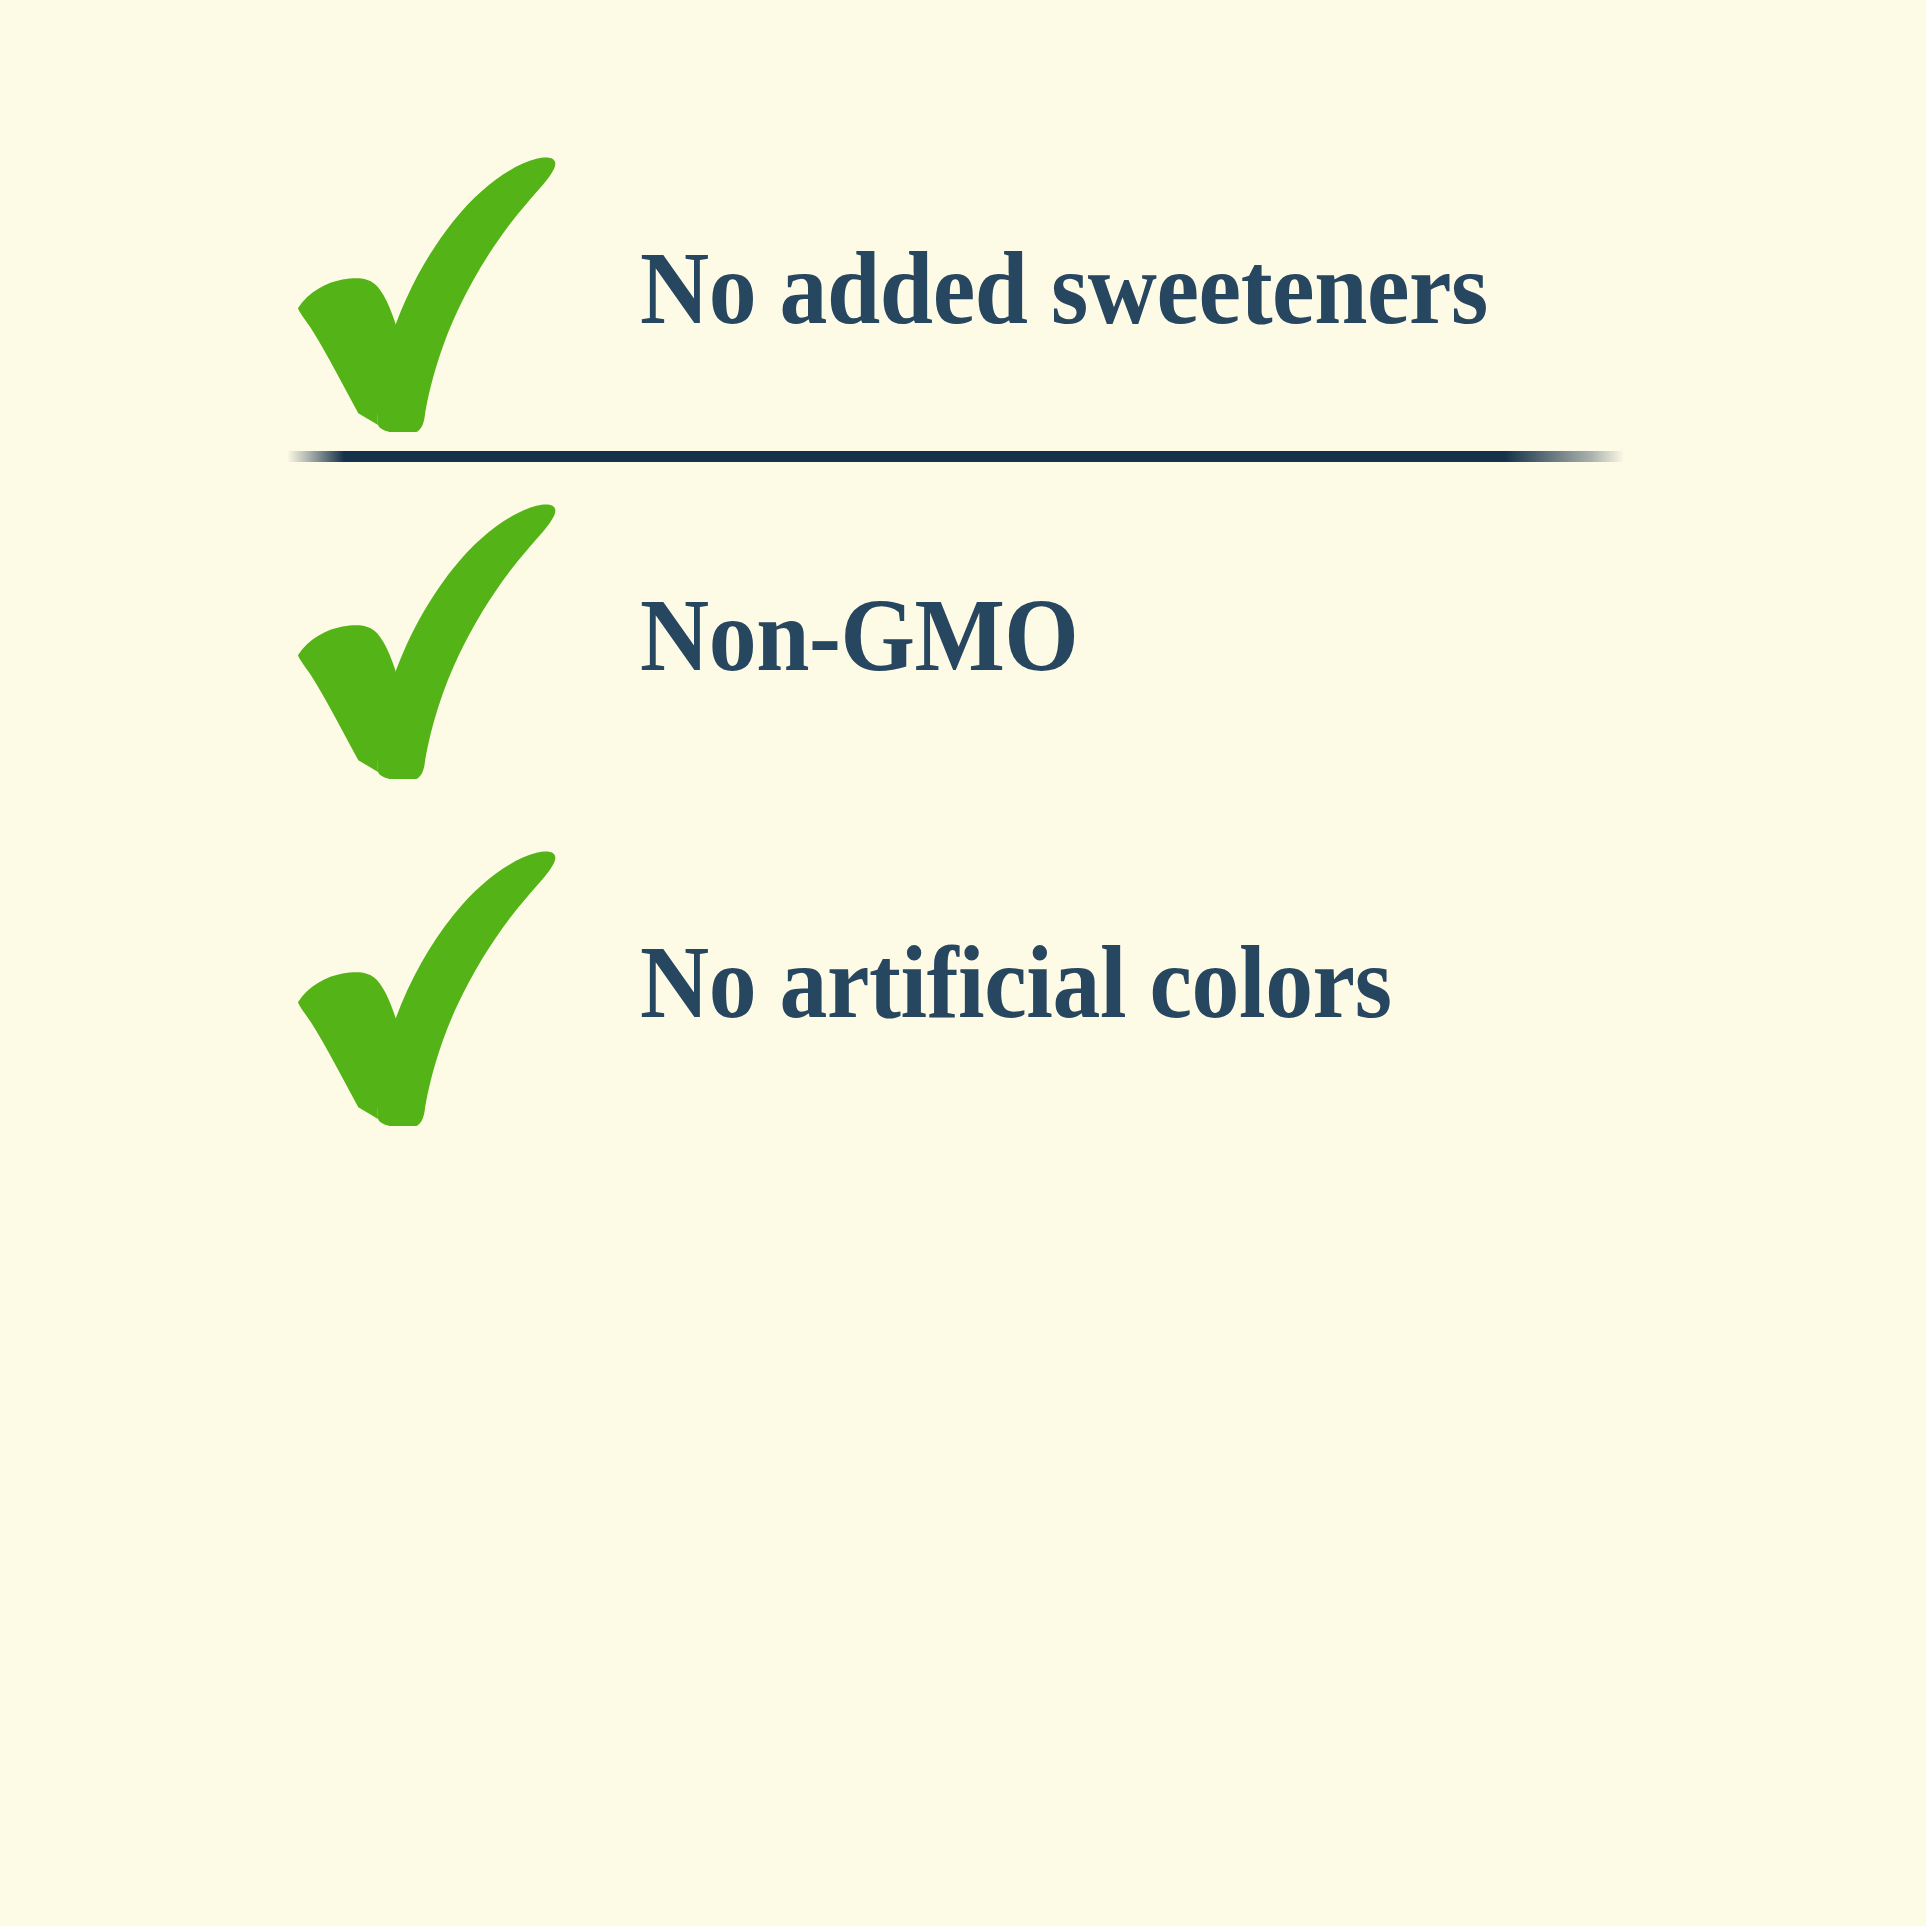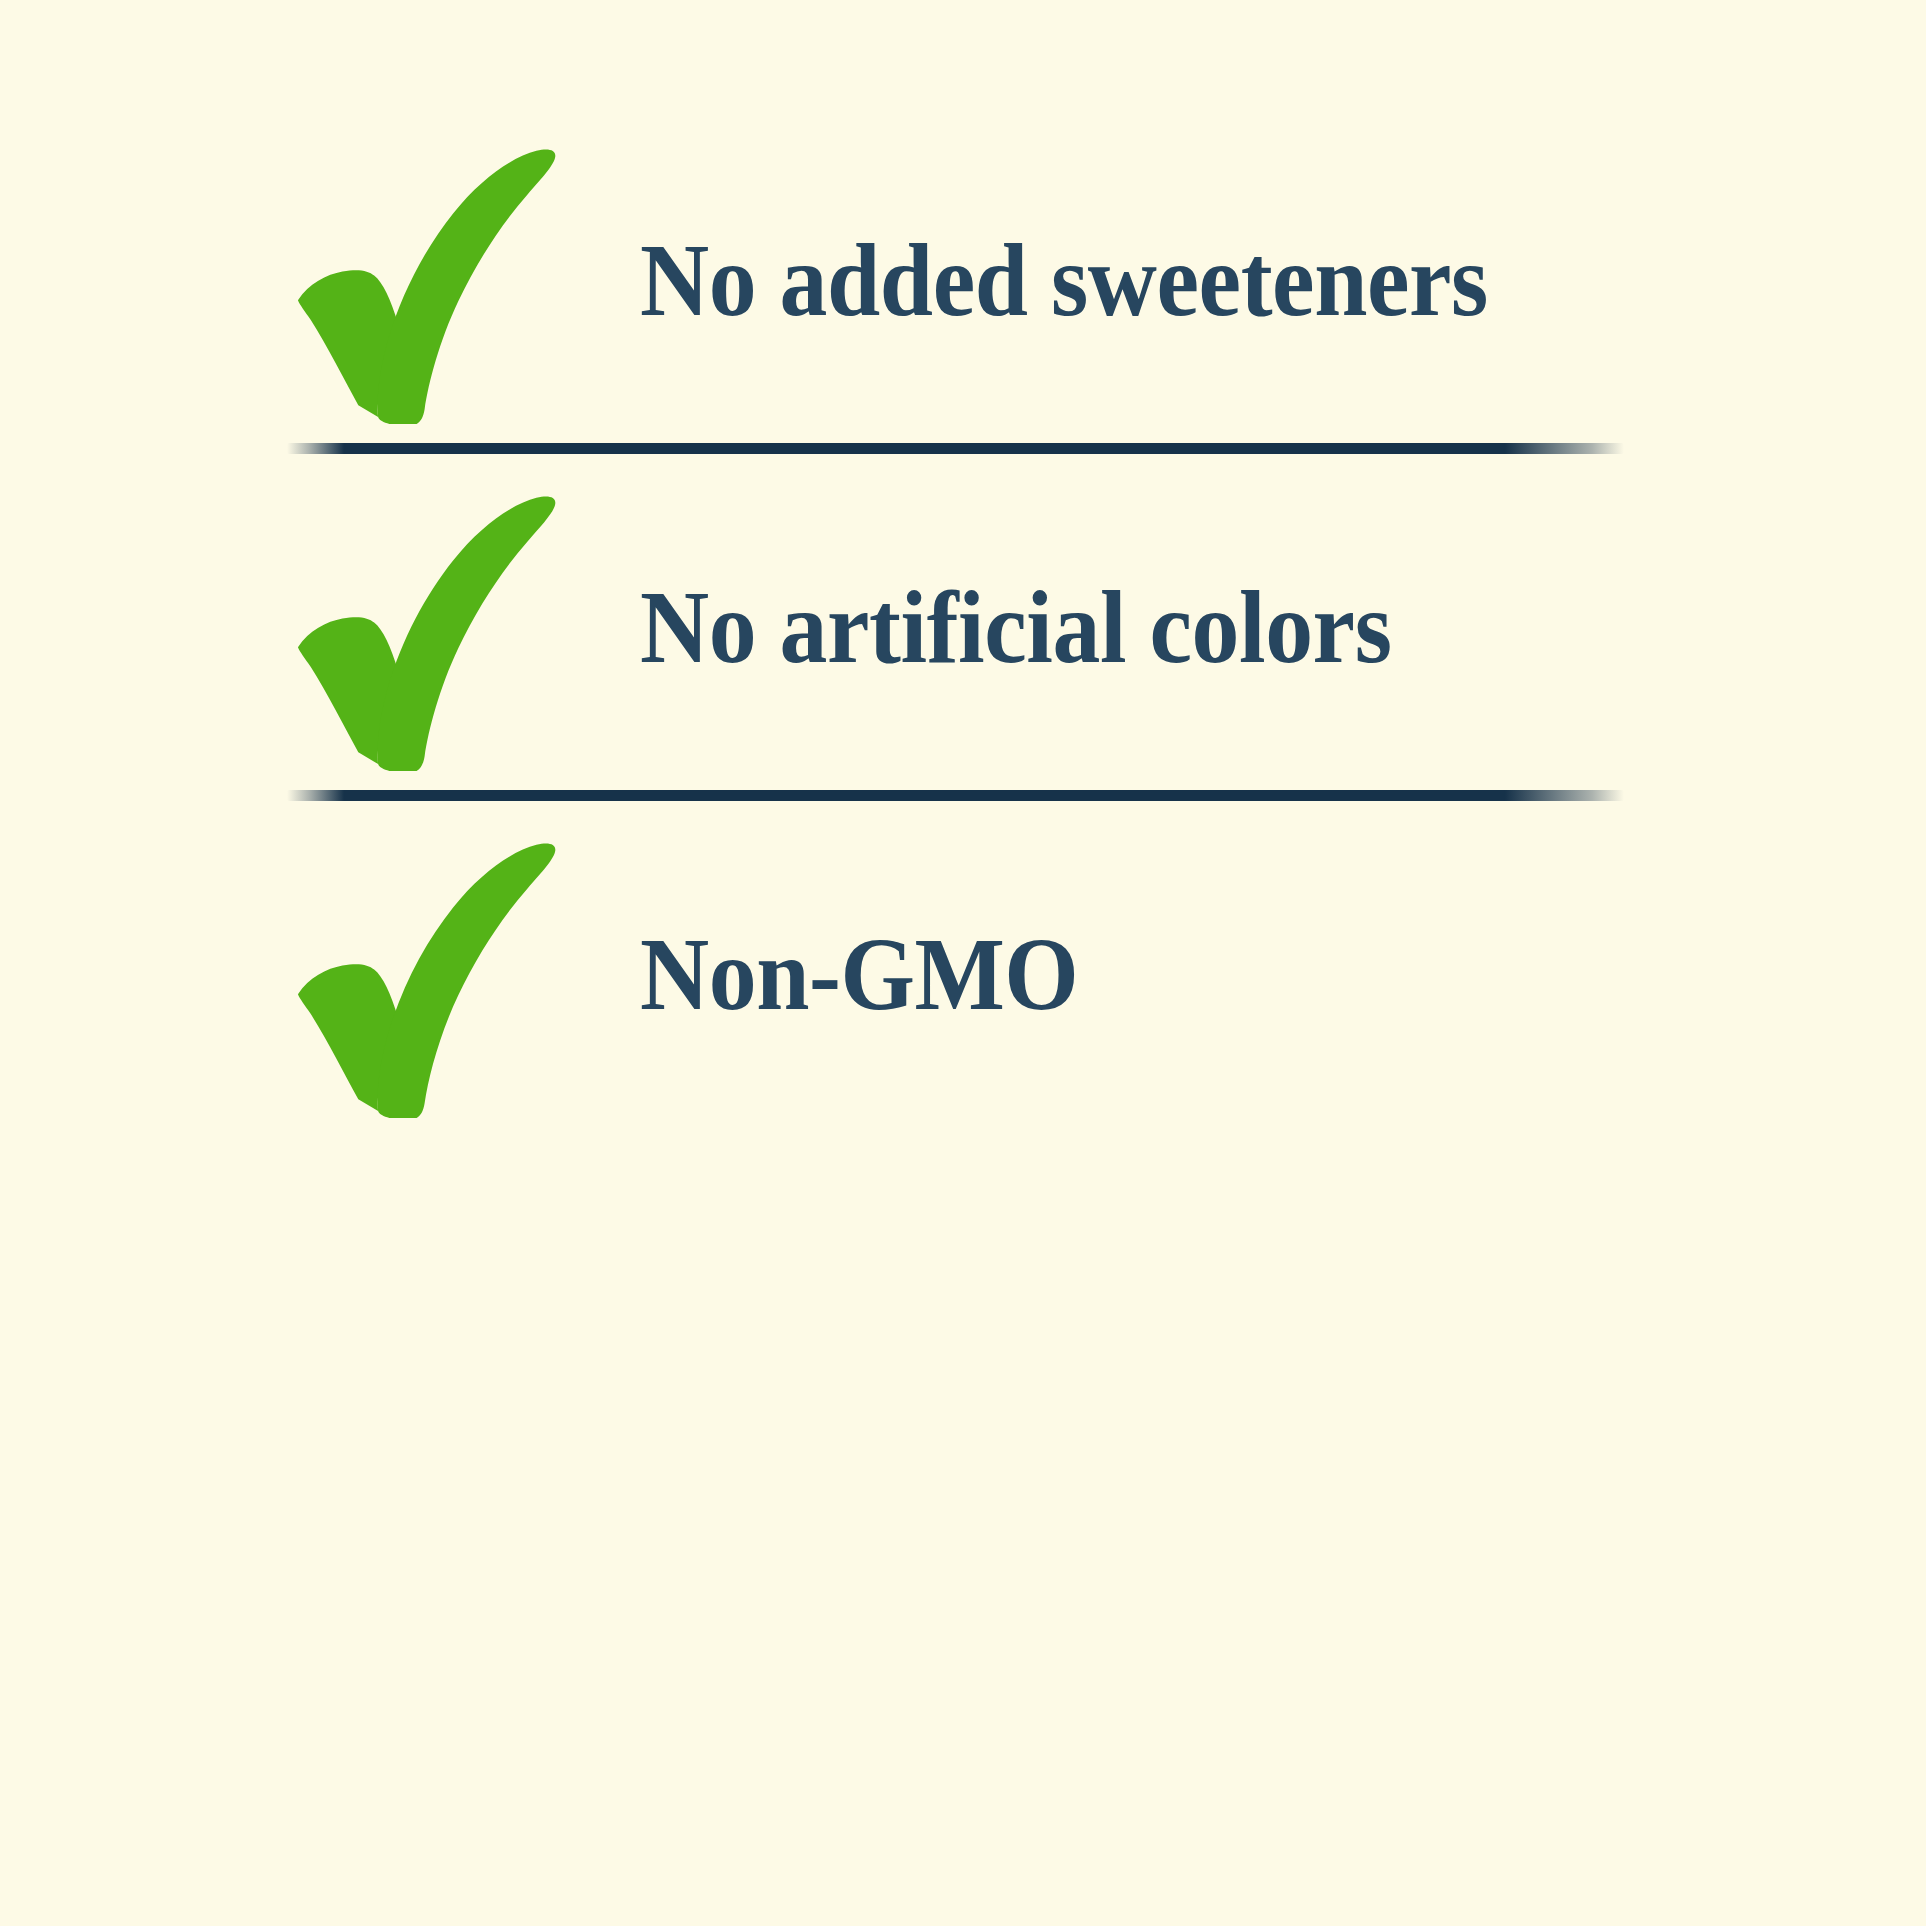--- a/index.html
+++ b/index.html
@@ -18,21 +18,21 @@
     position: relative;
     width: 1927px;
     height: 1927px;
     background: #fdfae6;
     box-sizing: border-box;
   }
 
   .list {
     position: absolute;
     left: 0;
-    top: 0;
+    top: 8px;
     width: 1927px;
     height: 1806px;
     display: flex;
     flex-direction: column;
     justify-content: flex-start;
     padding-top: 107px;
     box-sizing: border-box;
     border-radius: 17px;
   }
 
@@ -150,23 +150,23 @@
                    C 196 42, 228 20, 252 14
                    C 264 11, 272 13, 271 20
                    C 270 28, 258 41, 243 58
                    C 216 89, 192 126, 173 166
                    C 154 206, 143 248, 139 275
                    C 137 287, 132 292, 122 292
                    C 108 292, 94 289, 92 283 Z" fill="#54b317"></path>
         </svg>
       </div>
       <div class="label-cell">
-        <span class="label">No artificial colors</span>
+        <span class="label">Non-GMO</span>
       </div>
-      <div class="divider"></div>
+
     </div>
 
     <div class="row">
       <div class="check-cell">
         <svg class="check-icon" viewBox="0 0 300 290" aria-hidden="true">
           <path d="M11 165 C 22 148, 40 139, 56 136 C 72 133, 82 135, 88 140
                    C 97 147, 105 165, 112 188
                    C 105 205, 99 226, 96 243
                    C 92 262, 91 275, 92 283
                    L 72 271 C 58 246, 40 210, 24 185 C 18 176, 13 170, 11 165 Z" fill="#54b317"></path>
@@ -175,20 +175,20 @@
                    C 196 42, 228 20, 252 14
                    C 264 11, 272 13, 271 20
                    C 270 28, 258 41, 243 58
                    C 216 89, 192 126, 173 166
                    C 154 206, 143 248, 139 275
                    C 137 287, 132 292, 122 292
                    C 108 292, 94 289, 92 283 Z" fill="#54b317"></path>
         </svg>
       </div>
       <div class="label-cell">
-        <span class="label">Non-GMO</span>
+        <span class="label">No artificial colors</span>
       </div>
-
+      <div class="divider"></div>
     </div>
 
   </div>
 </div>
 
 
 </body></html>

